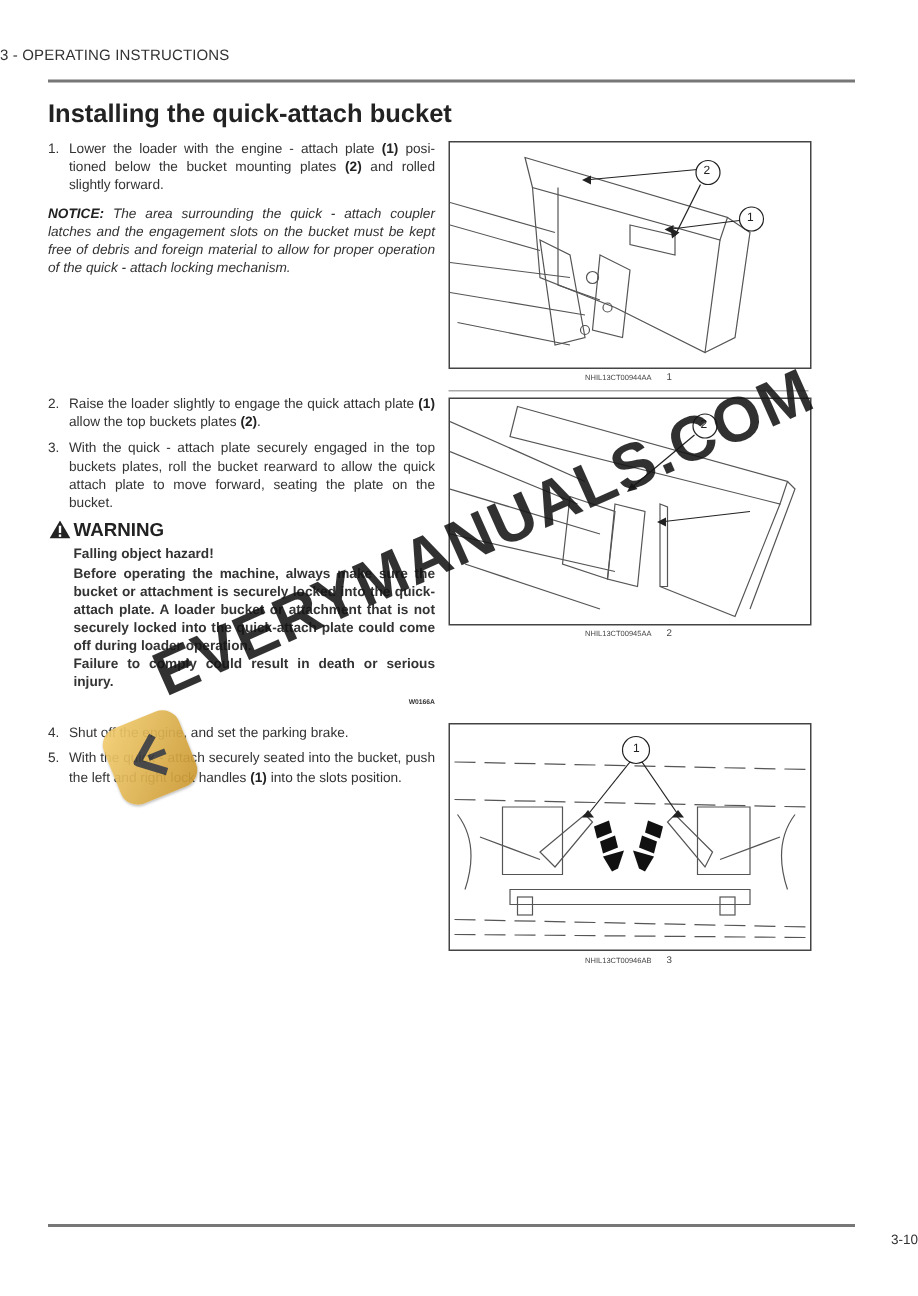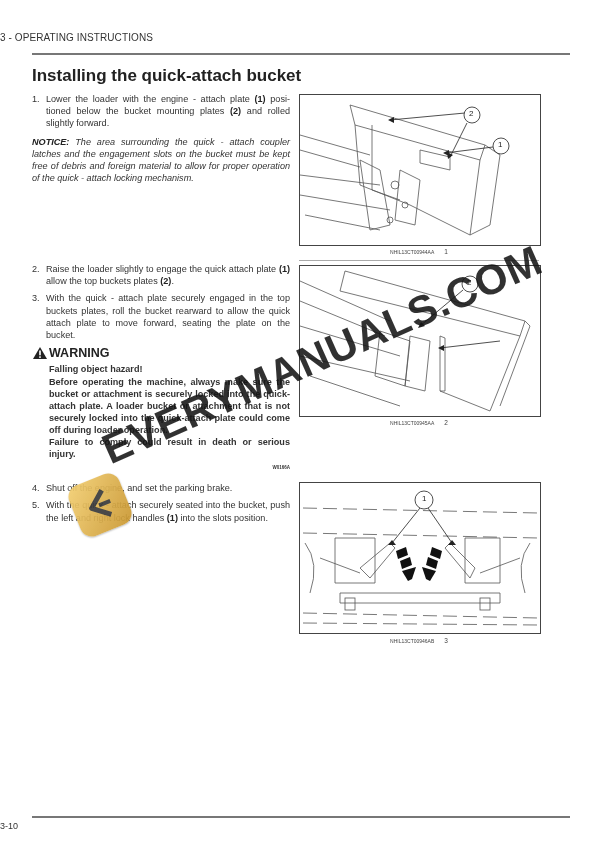--- a/index.html
+++ b/index.html
@@ -19,21 +19,21 @@
     .notice { font-style: italic; text-align: justify; margin-top: 6px; }
     .notice b { font-style: italic; }
     .warning-head { display: flex; align-items: flex-end; font-weight: bold; font-size: 12.5px; color: #222; margin: 6px 0 4px 1px; }
     .warning-head svg { margin-right: 2px; }
     .warning-body { margin-left: 17px; font-weight: bold; font-size: 9.1px; line-height: 12.1px; text-align: justify; color: #333; }
     .warning-code { text-align: right; font-size: 4.5px; font-weight: bold; color: #333; margin-top: 2px; }
     .figure { position: absolute; left: 299px; width: 240px; border: 1px solid #444; background: #fff; overflow: hidden; }
     .fig-caption { position: absolute; left: 299px; width: 240px; text-align: center; font-size: 5px; color: #444; }
     .fig-caption .fig-num { font-size: 6.5px; margin-left: 10px; }
     .fig-sep { position: absolute; left: 299px; width: 240px; height: 1px; background: #aaa; }
-    .page-num { position: absolute; top: 821px; left: 0; width: 612px; text-align: left; font-size: 9px; color: #333; }
+    .page-num { position: absolute; top: 821px; left: 0; width: 612px; text-align: right; font-size: 9px; color: #333; }
     .watermark { position: absolute; left: 95px; top: 430px; font-size: 42px; font-weight: bold; color: rgba(20,20,20,0.88);
                  transform-origin: left top; transform: rotate(-24deg); letter-spacing: 1px; white-space: nowrap;
                  font-family: "Liberation Sans", sans-serif; }
     .wm-logo { position: absolute; left: 73px; top: 478px; width: 54px; height: 54px; border-radius: 12px;
                background: linear-gradient(135deg, #f3cf72, #c9962f); transform: rotate(-22deg); opacity: 0.92;
                box-shadow: 0 1px 2px rgba(0,0,0,0.3); }
     .wm-logo svg { position: absolute; left: 8px; top: 8px; }
   </style>
 </head>
 <body>

